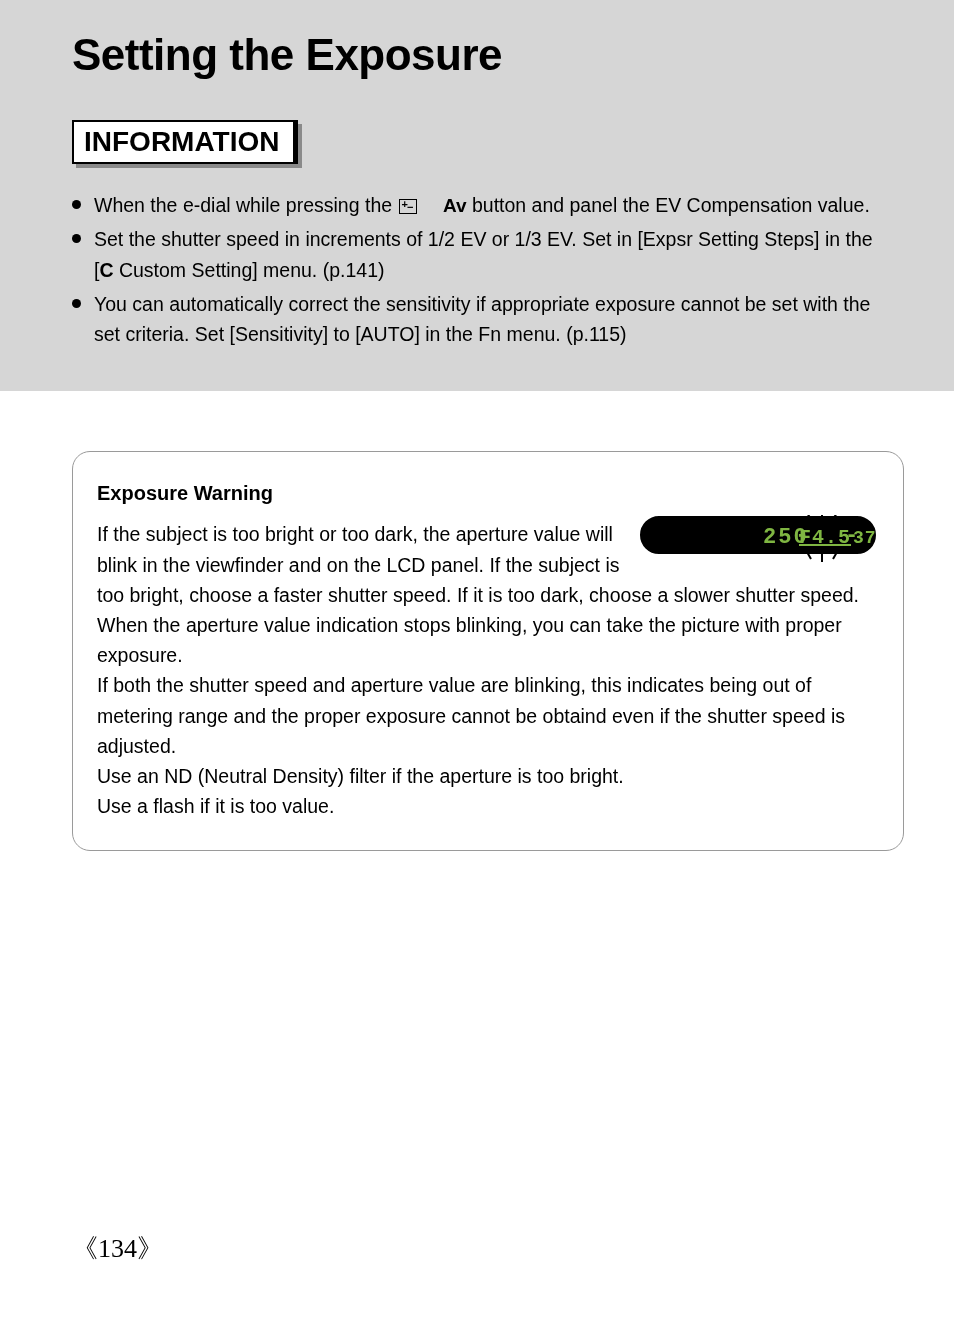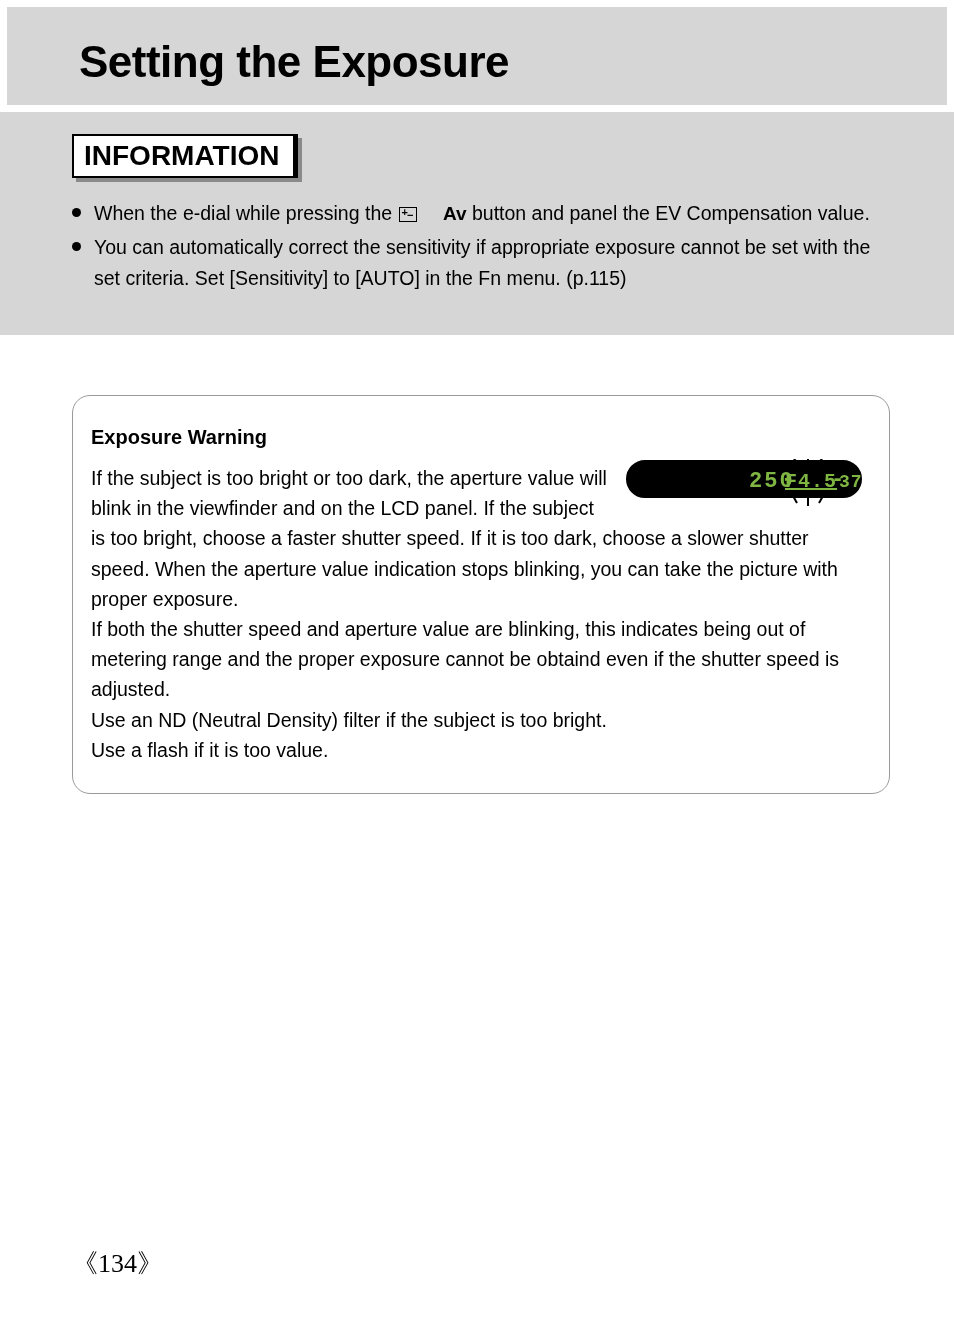--- a/index.html
+++ b/index.html
@@ -12,35 +12,35 @@
   }
   .page {
     width: 954px;
     height: 1332px;
     padding: 0;
     position: relative;
   }
   .title-bar {
     background: #d6d6d6;
     padding: 30px 0 18px 72px;
-    margin: 7px;
+    margin: 0;
   }
   .title-bar h1 {
     font-size: 44px;
     font-weight: bold;
     letter-spacing: -0.5px;
   }
   .info-block {
     background: #d6d6d6;
     padding: 22px 72px 38px 72px;
   }
   .info-heading-wrap {
     display: inline-block;
     position: relative;
-    margin-bottom: 20px;
+    margin-bottom: 26px;
   }
   .info-heading-shadow {
     position: absolute;
     left: 4px; top: 4px;
     background: #8a8a8a;
     width: 100%; height: 100%;
   }
   .info-heading {
     position: relative;
     background: #fff;
@@ -93,24 +93,24 @@
   .av-label {
     font-weight: bold;
     font-size: 19px;
     margin-left: 20px;
   }
   .c-icon {
     font-weight: bold;
     font-family: Arial, sans-serif;
   }
   .warning-box {
-    margin: 60px 64px 0 72px;
+    margin: 60px 50px 0 72px;
     border: 1px solid #9a9a9a;
     border-radius: 18px;
-    padding: 26px 26px 28px 18px;
+    padding: 26px 26px 28px 24px;
     font-size: 19.5px;
     line-height: 1.55;
   }
   .warning-title {
     font-weight: bold;
     margin-bottom: 10px;
     font-size: 20px;
   }
   .warning-flex {
     display: block;
@@ -118,21 +118,21 @@
   }
   .lcd-svg {
     float: right;
     margin-left: 14px;
     margin-top: -4px;
     margin-bottom: 6px;
   }
   .page-num {
     position: absolute;
     left: 72px;
-    bottom: 58px;
+    bottom: 66px;
     font-size: 26px;
     font-family: "Times New Roman", serif;
   }
 </style>
 </head>
 <body>
 
 <div class="page">
 
   <div class="title-bar">
@@ -144,20 +144,23 @@
       <div class="info-heading-shadow"></div>
       <div class="info-heading">INFORMATION</div>
     </div>
 
     <ul class="info-list">
       <li>
         <span>When the e-dial while pressing the </span>
         <span class="inline-icon"></span>
         <span class="av-label">Av</span>
         <span> button and panel the EV Compensation value.</span>
+      </li>
+      <li>
+        <span>Set the shutter speed in increments of 1/2 EV or 1/3 EV. Set in [Expsr Setting Steps] in the [</span><span class="c-icon">C</span><span> Custom Setting] menu. (p.141)</span>
       </li>
       <li>
         <span>You can automatically correct the sensitivity if appropriate exposure cannot be set with the set criteria. Set [Sensitivity] to [AUTO] in the Fn menu. (p.115)</span>
       </li>
     </ul>
   </div>
 
   <div class="warning-box">
     <div class="warning-title">Exposure Warning</div>
     <div class="warning-flex">
@@ -177,20 +180,20 @@
         <text x="160" y="28" fill="#7fb642" font-family="Courier New, monospace" font-size="20" font-weight="bold" letter-spacing="1" text-decoration="underline">F4.5</text>
 
         <text x="206" y="26" fill="#7fb642" font-family="Courier New, monospace" font-size="22" font-weight="bold">-</text>
 
         <text x="214" y="28" fill="#7fb642" font-family="Courier New, monospace" font-size="18" font-weight="bold" letter-spacing="1">37</text>
       </svg>
 
       <span>If the subject is too bright or too dark, the aperture value will blink in the viewfinder and on the LCD panel. If the subject is too bright, choose a faster shutter speed. If it is too dark, choose a slower shutter speed. When the aperture value indication stops blinking, you can take the picture with proper exposure.</span>
       <div style="clear:both"></div>
       <span>If both the shutter speed and aperture value are blinking, this indicates being out of metering range and the proper exposure cannot be obtaind even if the shutter speed is adjusted.</span><br>
-      <span>Use an ND (Neutral Density) filter if the subject is too bright.</span><br>
+      <span>Use an ND (Neutral Density) filter if the aperture is too bright.</span><br>
       <span>Use a flash if it is too value.</span>
     </div>
   </div>
 
   <div class="page-num">《<span>134</span>》</div>
 
 </div>
 
 </body></html>

